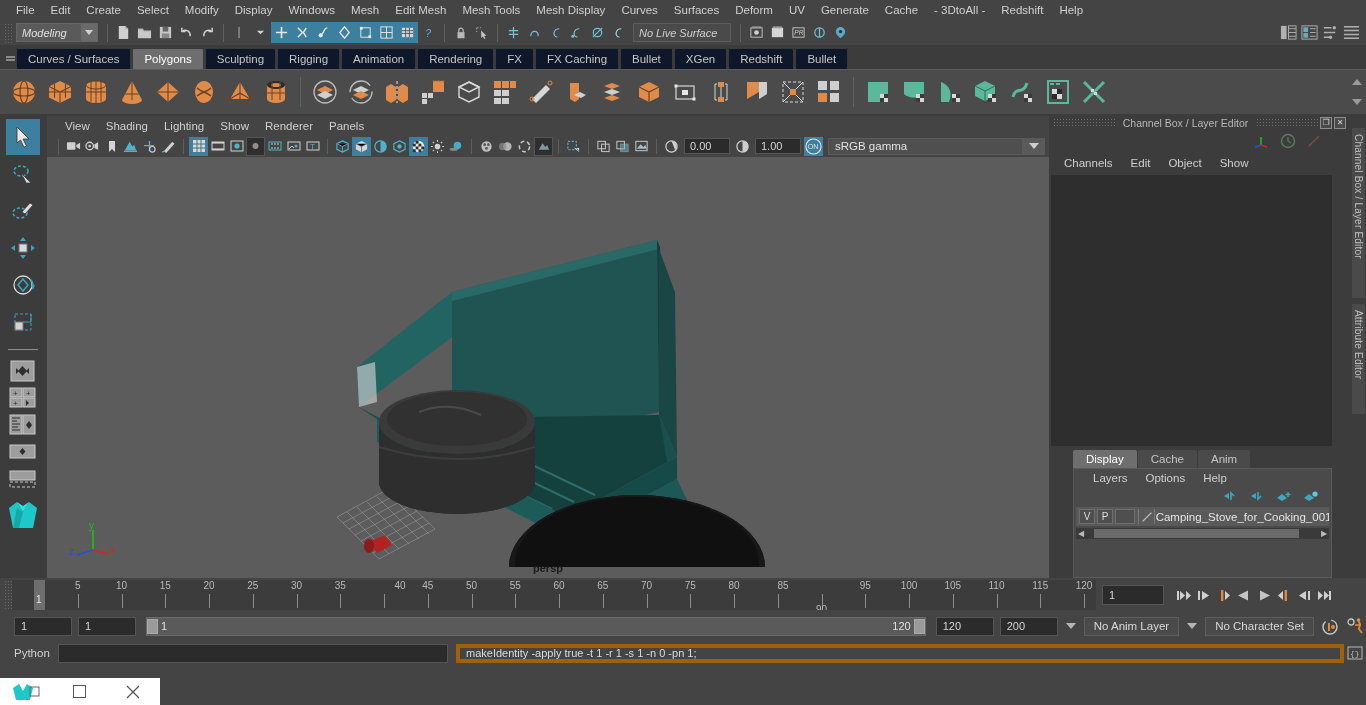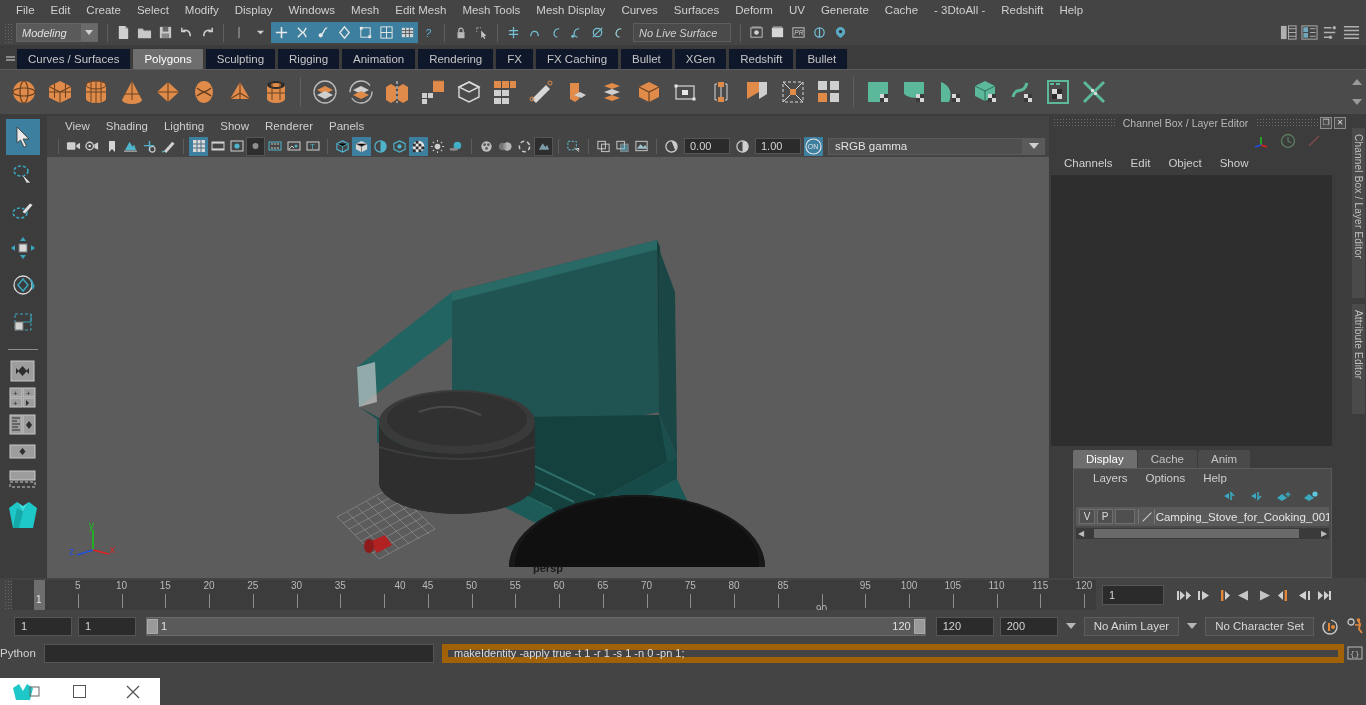--- a/index.html
+++ b/index.html
@@ -175,24 +175,24 @@
   #rangebar{ flex:1;height:19px;background:#5a5a5a;border:1px solid #6a6a6a;
      display:flex;align-items:center;position:relative;margin:0 4px;}
   #rangebar .handle{ width:11px;height:15px;background:#9a9a9a;border:1px solid #aaa;}
   #rangebar .lv{ font-size:11px;color:#e0e0e0;margin-left:3px;}
   #rangebar .rv{ font-size:11px;color:#e0e0e0;margin-right:3px;margin-left:auto;}
   .drop{ width:14px;height:19px;display:flex;align-items:center;justify-content:center;}
   .drop::after{content:"";border-left:5px solid transparent;border-right:5px solid transparent;border-top:6px solid #b6b6b6;}
   .combobox{ height:19px;border:1px solid #5d5d5d;background:#4a4a4a;
      display:flex;align-items:center;padding:0 9px;font-size:11.5px;color:#d8d8d8;white-space:nowrap;}
 
-  #cmdrow{ height:26px; display:flex; align-items:center; gap:0; }
+  #cmdrow{ height:26px; display:flex; align-items:center; padding-left:14px; gap:0; }
   #cmdrow .lbl{ width:44px; font-size:11.5px; color:#d0d0d0;}
   #cmdinput{ width:390px;height:19px;background:#2b2b2b;border:1px solid #555;margin-right:8px;}
-  #cmdoutput{ flex:1;height:19px;background:#444444;border:6px solid #a16207;
+  #cmdoutput{ flex:1;height:19px;background:#444444;border:4px solid #a16207;
      display:flex;align-items:center;padding-left:6px;font-size:11px;color:#dcdcdc;}
   #cmdicon{ width:22px;height:20px;display:flex;align-items:center;justify-content:center;}
 
   
   #taskbar{ position:absolute; left:0; bottom:0; width:160px; height:27px; background:#ffffff;
      display:flex; align-items:center; z-index:20;}
   .tbitem{ flex:1; height:27px; display:flex;align-items:center;justify-content:center;}
   .tbsq{ width:13px;height:13px;border:1px solid #555;}
 </style>
 </head>

